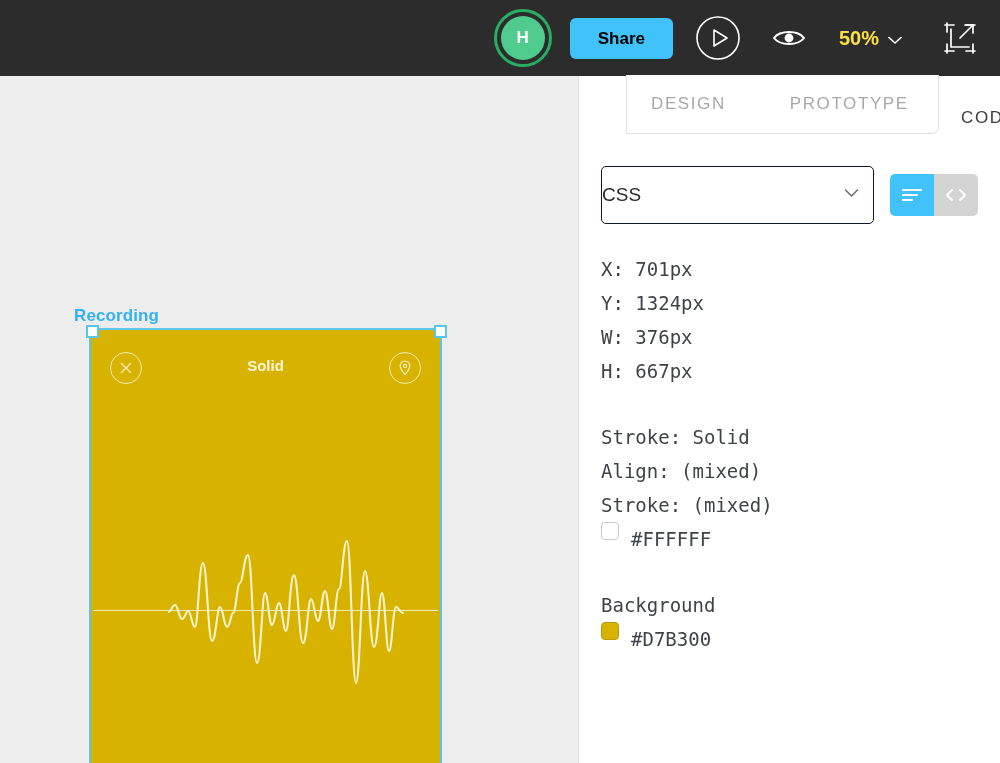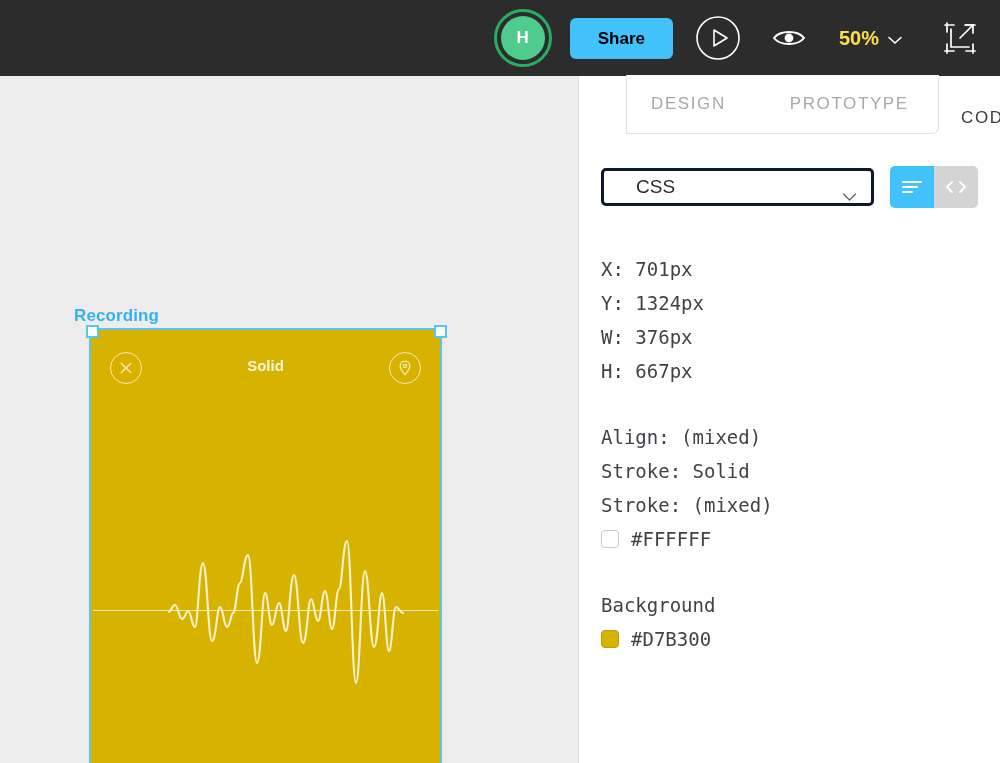--- a/index.html
+++ b/index.html
@@ -122,49 +122,49 @@
   .tab-proto { padding-left: 64px; }
   .tab-code {
     position: absolute; left: 334px; top: 32px;
     color: #3b3b3b; font-weight: 400;
   }
 
   .panel-body { padding: 32px 22px 0 22px; }
   .select-row { display: flex; align-items: center; gap: 16px; }
   .select {
     position: relative;
-    flex: 1; height: 38px;
-    border: 3px solid #0f172a; border-radius: 5px;
+    flex: 1; height: 58px;
+    border: 1px solid #0f172a; border-radius: 5px;
     background: #ffffff;
     display: flex; align-items: center;
-    padding: 0 32px;
+    padding: 0 0;
     font-size: 19px; color: #2b2b2b;
     cursor: pointer;
   }
   .select .chev { position: absolute; right: 14px; top: 14px; }
   .seg {
     display: flex; border-radius: 5px; overflow: hidden;
     height: 42px; width: 88px;
   }
   .seg-btn {
     width: 44px; display: flex; align-items: center; justify-content: center;
     cursor: pointer; border: none;
   }
   .seg-on { background: #41c2fb; }
   .seg-off { background: #d4d4d4; }
 
   .code-block {
-    margin-top: 44px;
+    margin-top: 28px;
     font-family: "DejaVu Sans Mono", monospace;
     font-size: 19px; color: #3f4246;
     line-height: 34px;
     letter-spacing: 0px;
   }
   .code-gap { height: 32px; }
-  .swatch-row { display: flex; align-items: center; gap: 12px; }
+  .swatch-row { display: flex; align-items: flex-start; gap: 12px; }
   .swatch {
     width: 18px; height: 18px; border-radius: 4px;
     border: 1px solid #c9c9c9;
     display: inline-block;
   }
 </style>
 </head>
 <body>
 
 <div id="app">
@@ -299,22 +299,22 @@
       </div>
 
       <div class="code-block">
         <div>X: 701px</div>
         <div>Y: 1324px</div>
         <div>W: 376px</div>
         <div>H: 667px</div>
 
         <div class="code-gap"></div>
 
+        <div>Stroke: Solid</div>
         <div>Align: (mixed)</div>
-        <div>Stroke: Solid</div>
         <div>Stroke: (mixed)</div>
         <div class="swatch-row">
           <span class="swatch" style="background:#FFFFFF"></span>
           <span>#FFFFFF</span>
         </div>
 
         <div class="code-gap"></div>
 
         <div>Background</div>
         <div class="swatch-row">

